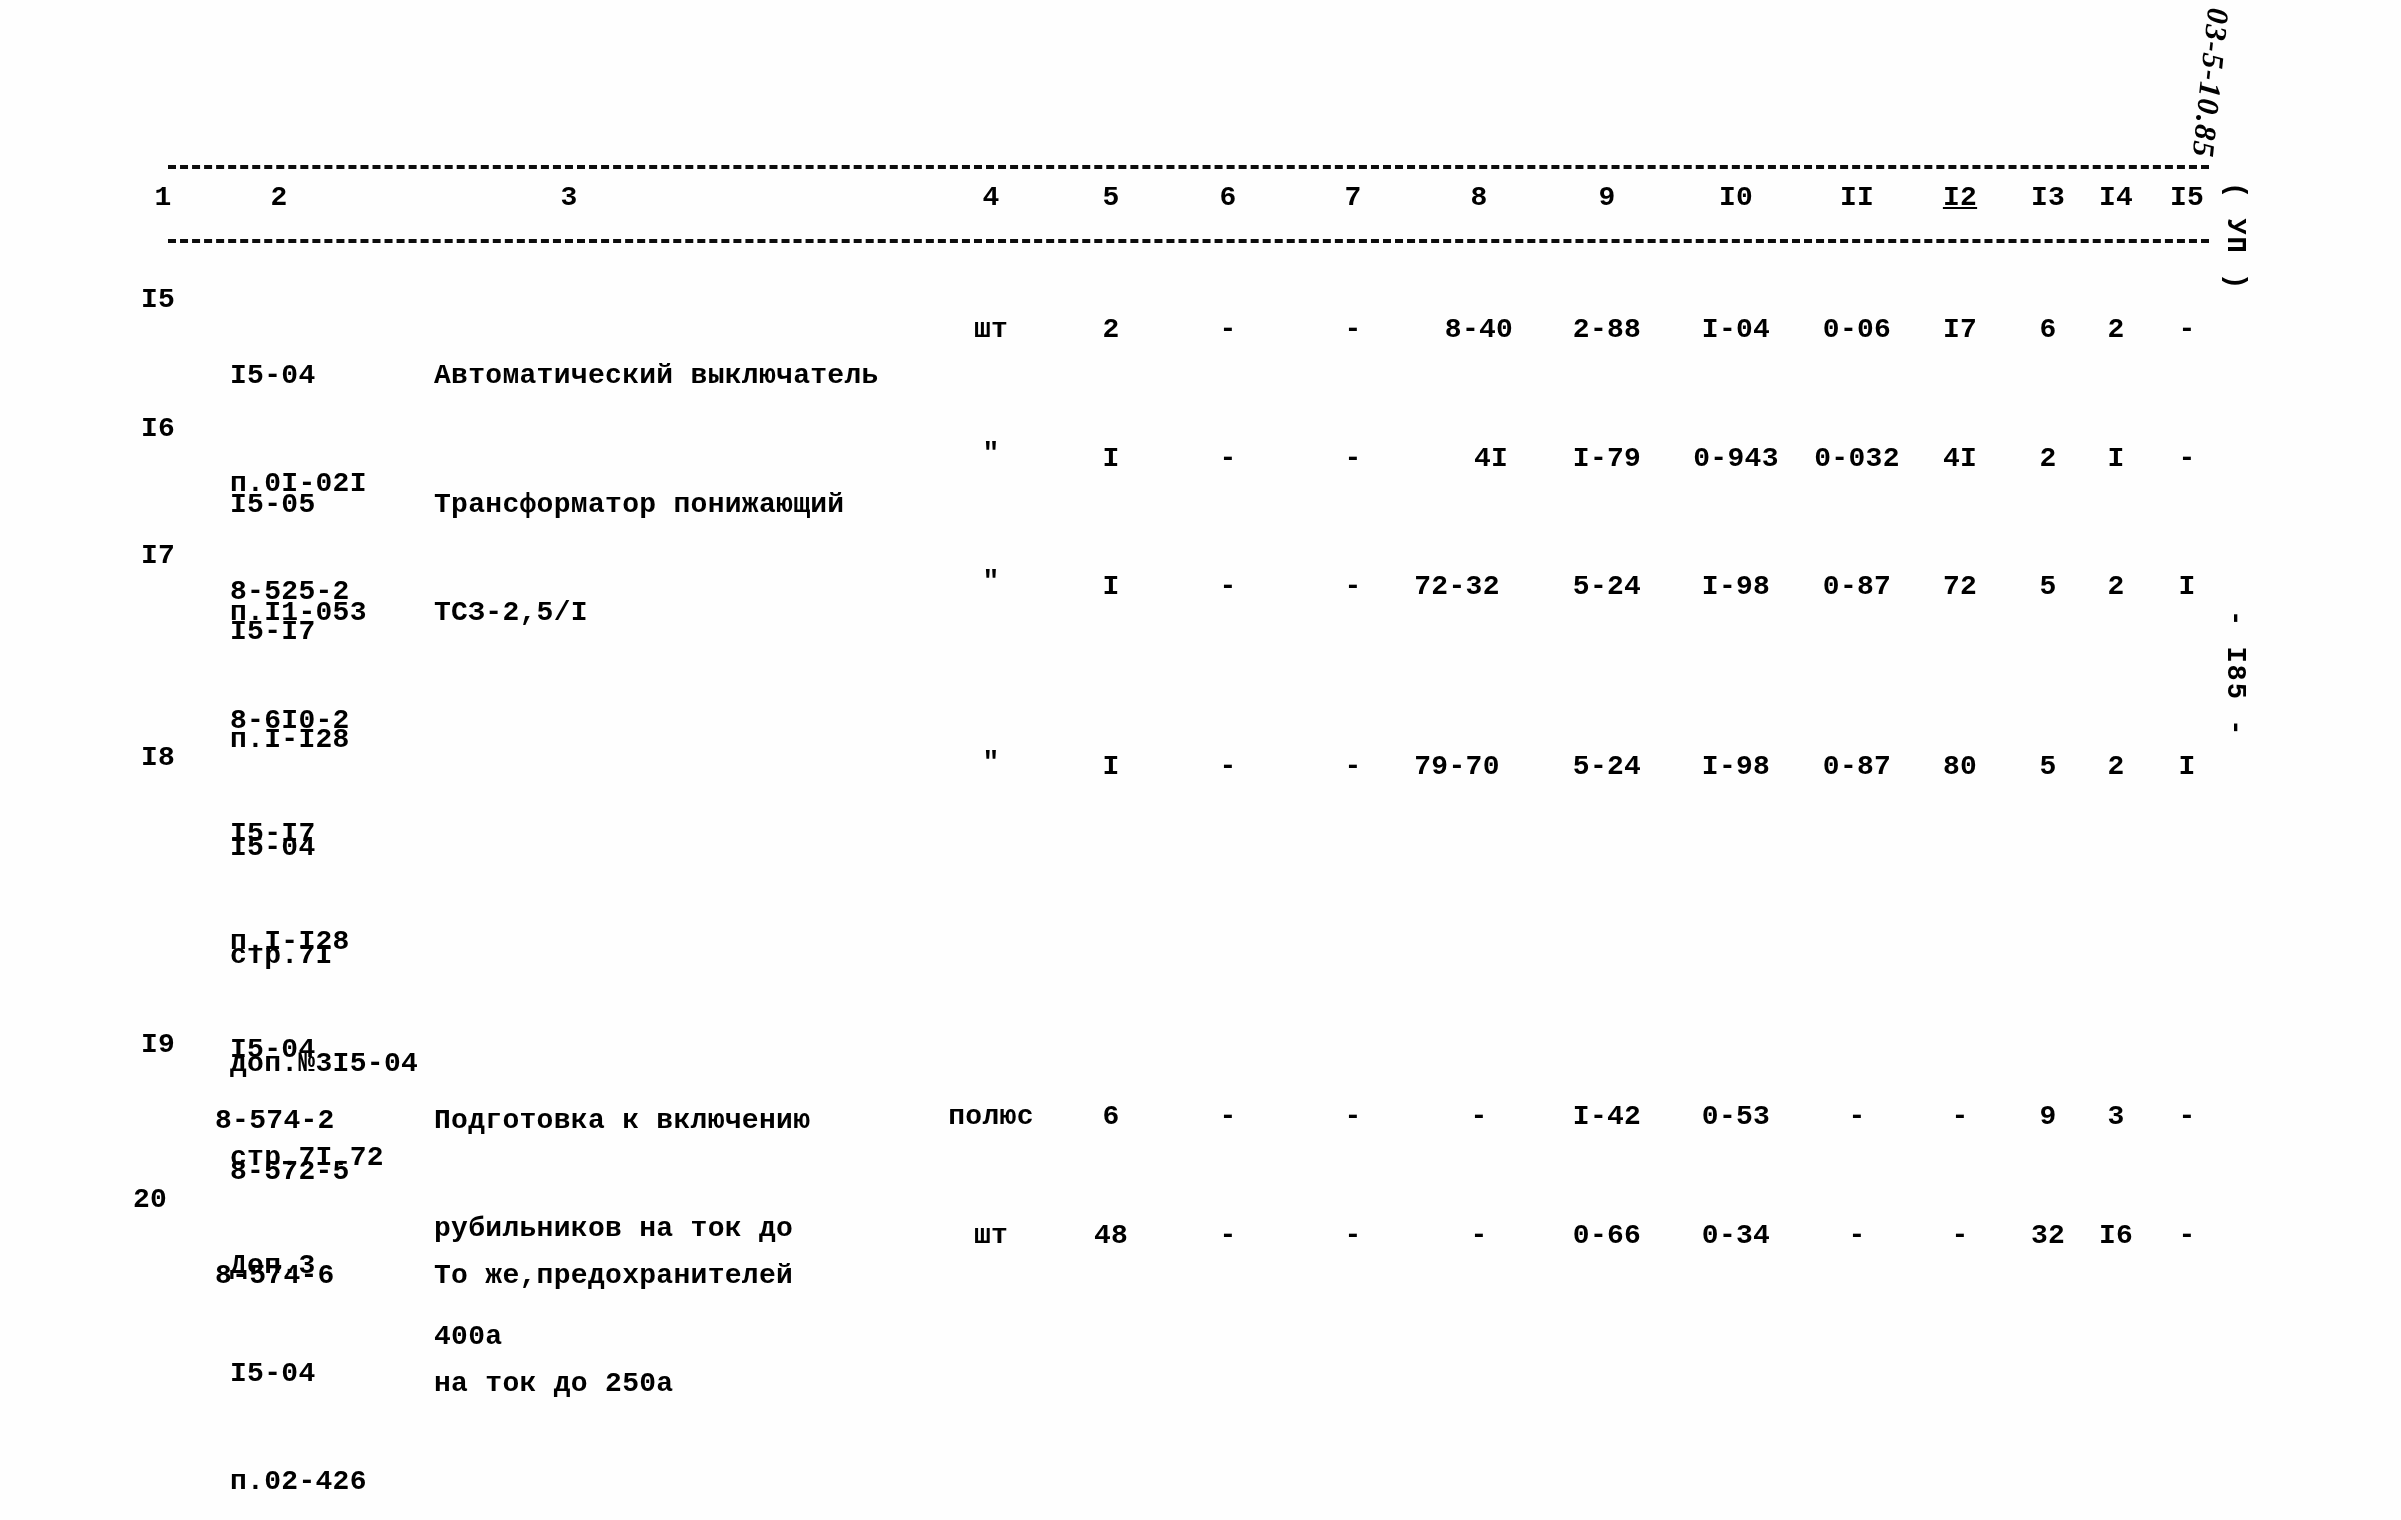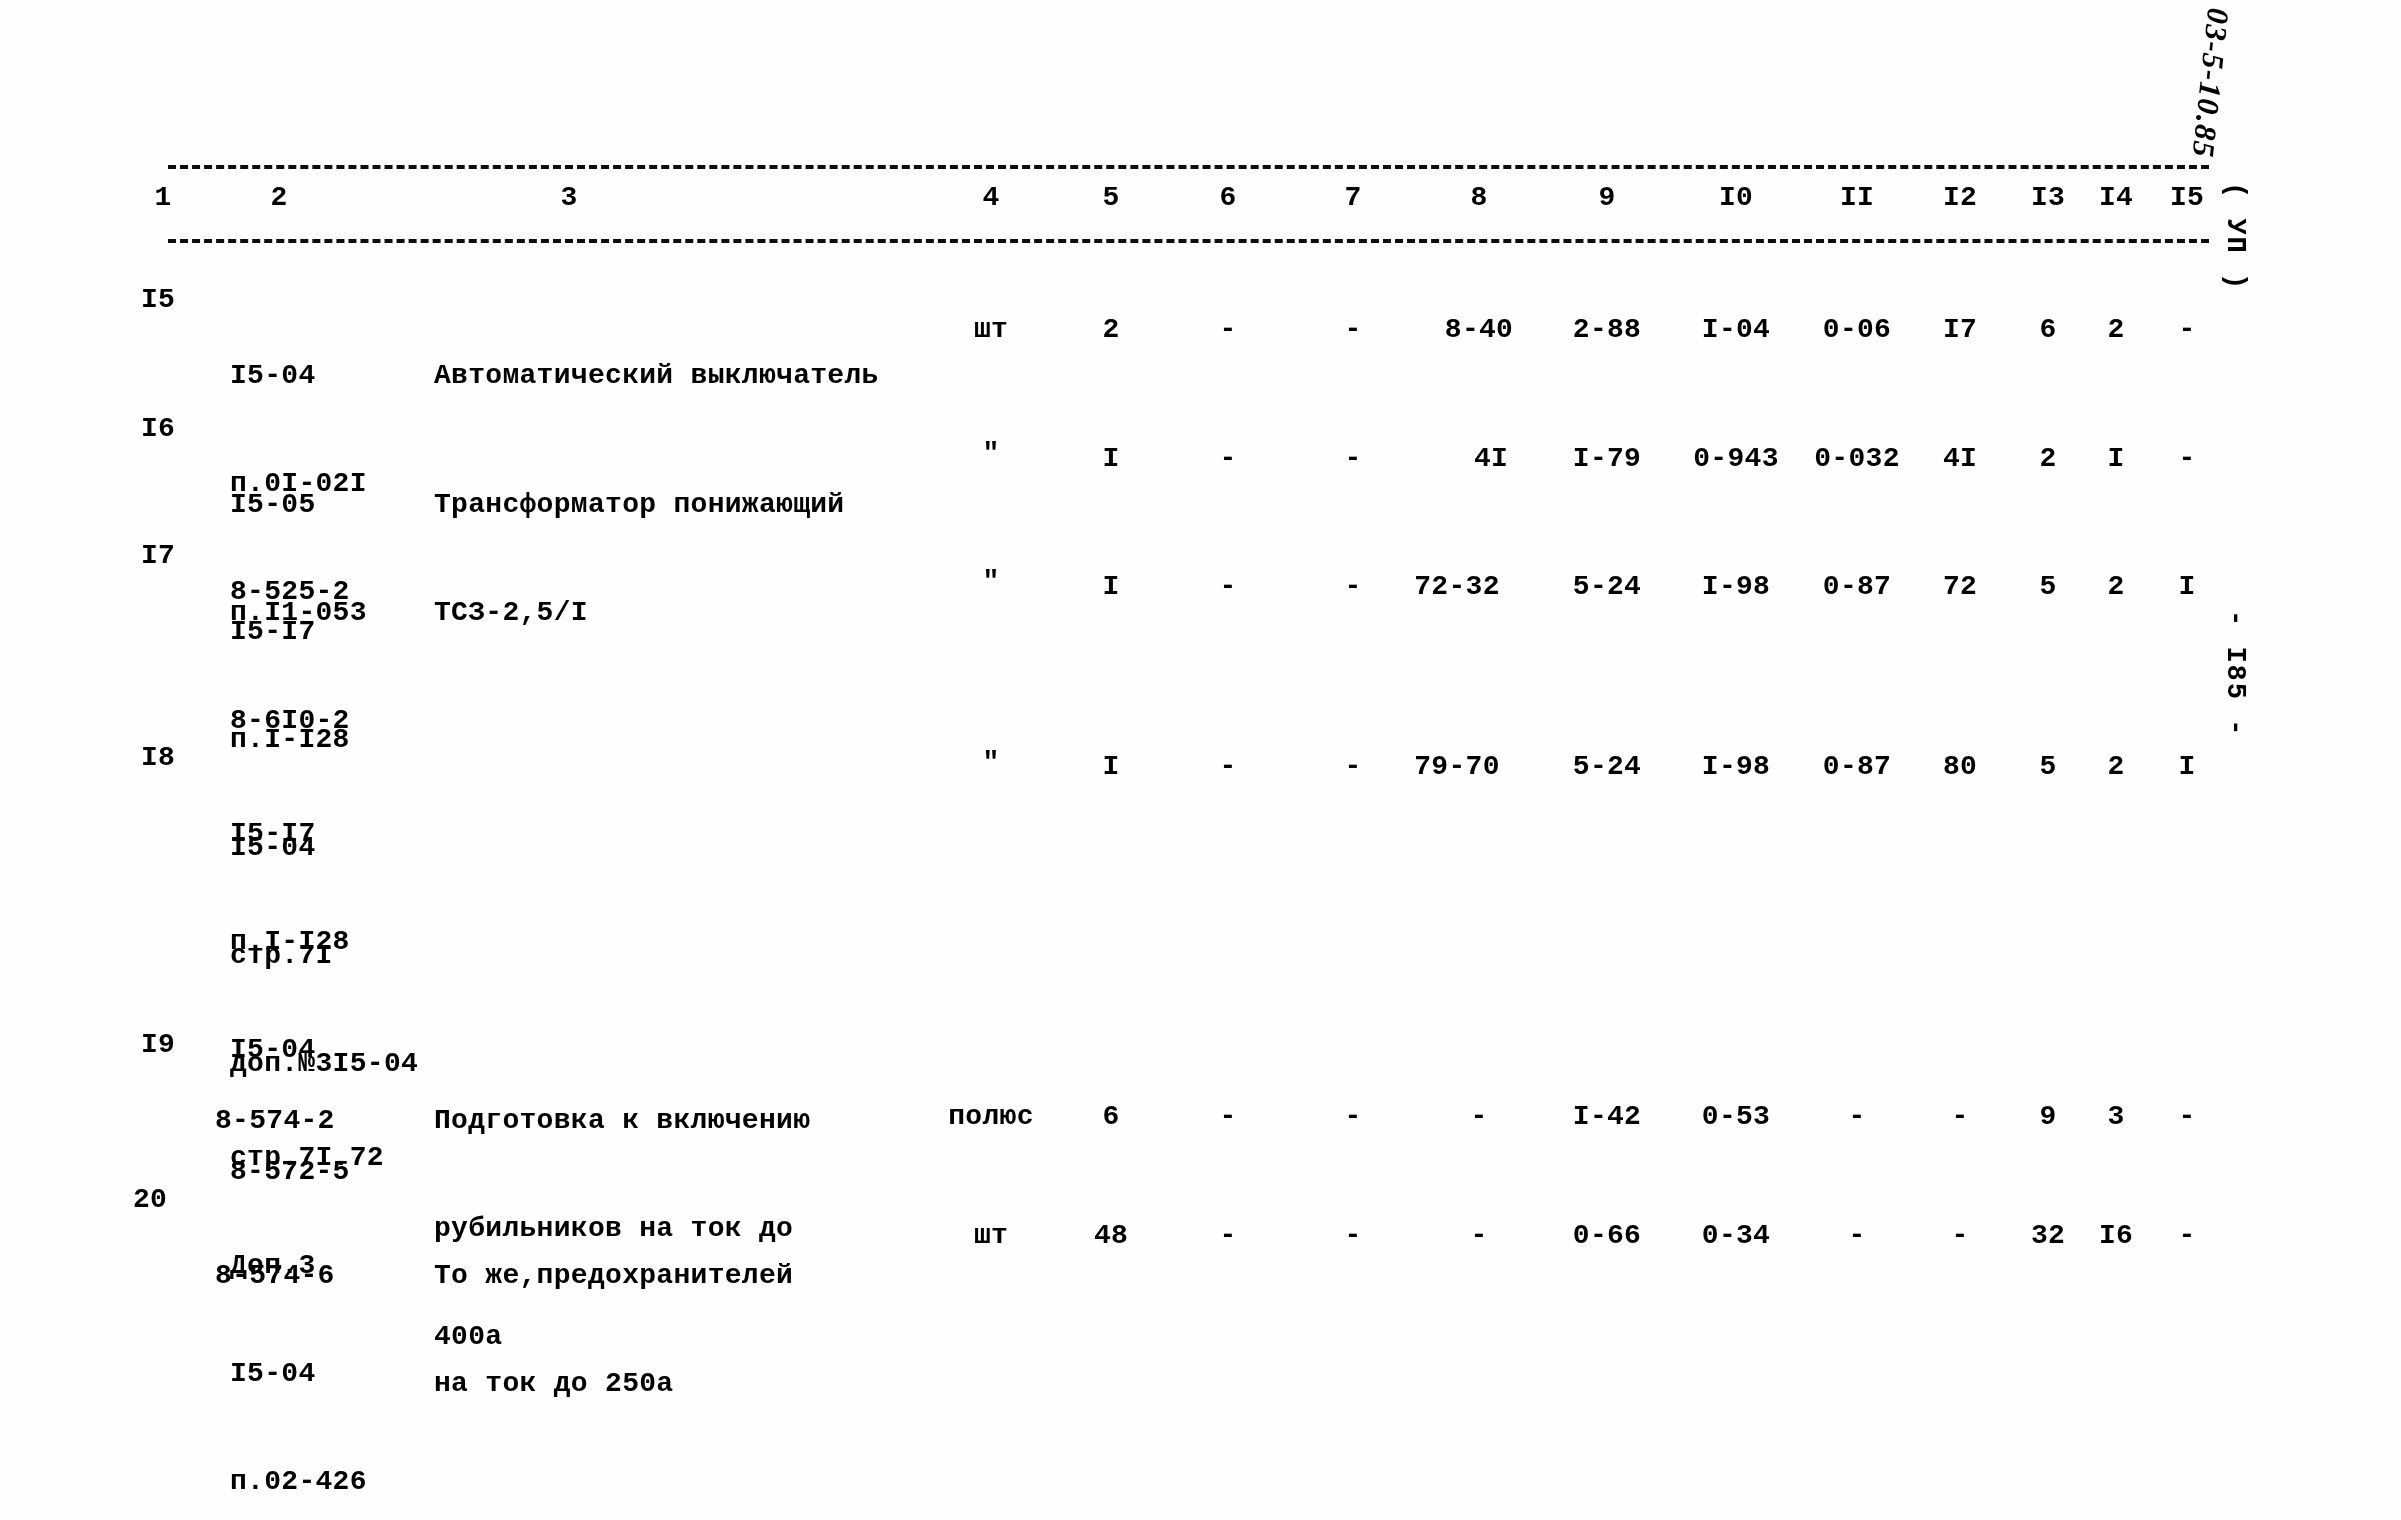--- a/index.html
+++ b/index.html
@@ -115,21 +115,21 @@
   <div class="t colhead" style="left:279px;  top:184px;">2</div>
   <div class="t colhead" style="left:569px;  top:184px;">3</div>
   <div class="t colhead" style="left:991px; top:184px;">4</div>
   <div class="t colhead" style="left:1111px; top:184px;">5</div>
   <div class="t colhead" style="left:1228px; top:184px;">6</div>
   <div class="t colhead" style="left:1353px; top:184px;">7</div>
   <div class="t colhead" style="left:1479px; top:184px;">8</div>
   <div class="t colhead" style="left:1607px; top:184px;">9</div>
   <div class="t colhead" style="left:1736px; top:184px;">I0</div>
   <div class="t colhead" style="left:1857px; top:184px;">II</div>
-  <div class="t colhead" style="left:1960px; top:184px;">I2</div>
+  <div class="t colhead" style="left:1960px; top:184px;text-decoration:underline;">I2</div>
   <div class="t colhead" style="left:2048px; top:184px;">I3</div>
   <div class="t colhead" style="left:2116px; top:184px;">I4</div>
   <div class="t colhead" style="left:2187px; top:184px;">I5</div>
 
   <div class="t rownum" style="left:141px; top:286px;">I5</div>
   <div class="t codeblk" style="left:230px; top:286px;">
     <div>I5-04</div>
     <div>п.0I-02I</div>
     <div>8-525-2</div>
   </div>

